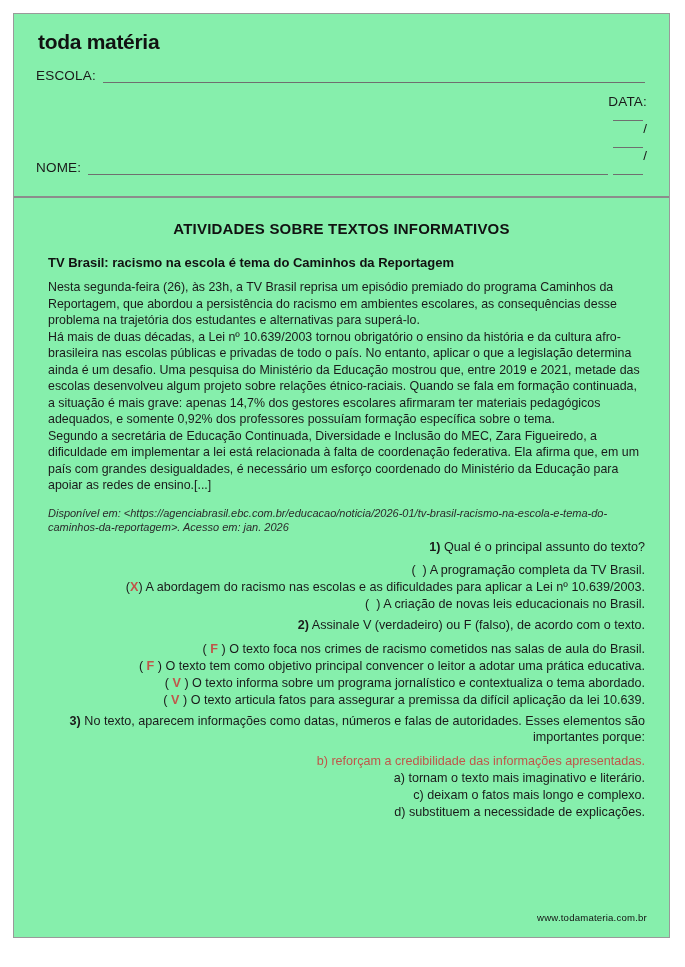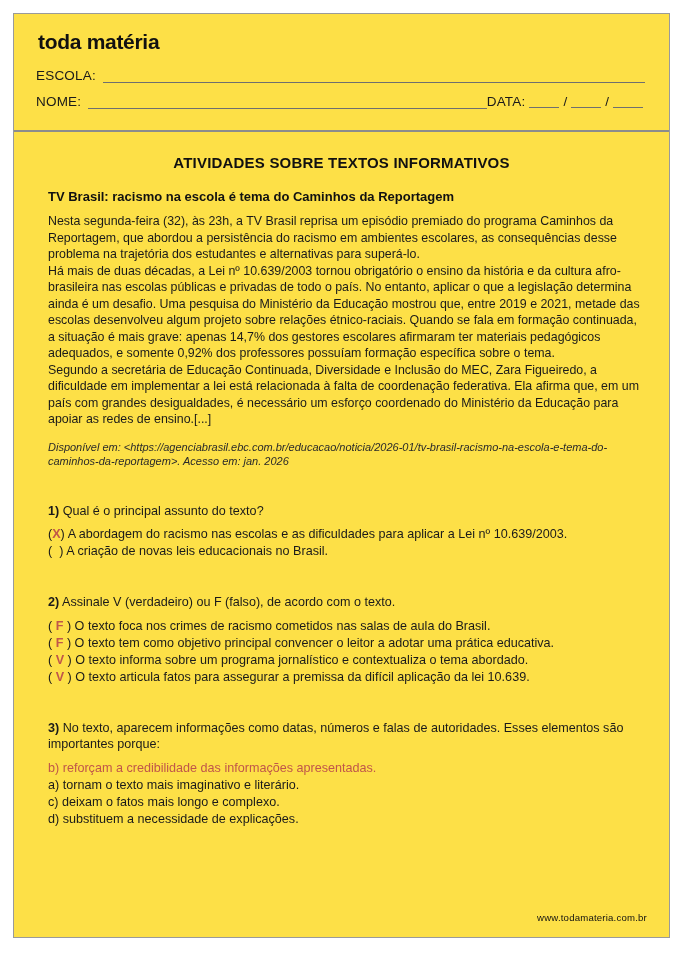--- a/index.html
+++ b/index.html
@@ -15,21 +15,21 @@
     overflow: hidden;
   }
   .page {
     position: absolute;
     left: 13px;
     top: 13px;
     width: 657px;
     height: 925px;
     border: 1px solid #9a9a9a;
     box-sizing: border-box;
-    background: #fde047;
+    background: #86efac;
   }
 
   
   .header {
     padding: 14px 22px 10px 22px;
     border-bottom: 2px solid #8c8c8c;
     box-sizing: border-box;
   }
   .logo {
     font-size: 21px;
@@ -51,22 +51,23 @@
   }
   .rule {
     flex: 1 1 auto;
     border-bottom: 1px solid #6f6f6f;
     height: 11px;
     margin-left: 7px;
   }
   .rule-escola { margin-right: 2px; }
   .date-group {
     display: flex;
-    align-items: center;
+    align-items: flex-end;
     white-space: nowrap;
+    flex-direction: column;
   }
   .date-label { letter-spacing: 0.2px; }
   .blank-sm {
     display: inline-block;
     width: 30px;
     border-bottom: 1px solid #6f6f6f;
     height: 11px;
     margin: 0 4px;
   }
   .slash { color: #1a1a1a; }
@@ -103,21 +104,21 @@
   .source {
     font-size: 11px;
     font-style: italic;
     line-height: 1.32;
     padding-left: 10px;
     margin: 12px 0 0 0;
     color: #2a2a2a;
   }
 
   
-  .question-block { padding-left: 10px; margin-top: 34px; }
+  .question-block { padding-left: 10px; margin-top: 4px; text-align: right; }
   .question-prompt {
     font-size: 12.6px;
     line-height: 1.3;
     margin: 0 0 7px 0;
     color: #1a1a1a;
   }
   .question-prompt .qnum { font-weight: bold; }
   .option {
     font-size: 12.6px;
     line-height: 1.36;
@@ -166,33 +167,37 @@
     </div>
   </div>
 
   <div class="content">
 
     <div class="worksheet-title">ATIVIDADES SOBRE TEXTOS INFORMATIVOS</div>
 
     <div class="article-title">TV Brasil: racismo na escola é tema do Caminhos da Reportagem</div>
 
     <div class="article-body">
-      <p>Nesta segunda-feira (32), às 23h, a TV Brasil reprisa um episódio premiado do programa Caminhos da Reportagem, que abordou a persistência do racismo em ambientes escolares, as consequências desse problema na trajetória dos estudantes e alternativas para superá-lo.</p>
+      <p>Nesta segunda-feira (26), às 23h, a TV Brasil reprisa um episódio premiado do programa Caminhos da Reportagem, que abordou a persistência do racismo em ambientes escolares, as consequências desse problema na trajetória dos estudantes e alternativas para superá-lo.</p>
       <p>Há mais de duas décadas, a Lei nº 10.639/2003 tornou obrigatório o ensino da história e da cultura afro-brasileira nas escolas públicas e privadas de todo o país. No entanto, aplicar o que a legislação determina ainda é um desafio. Uma pesquisa do Ministério da Educação mostrou que, entre 2019 e 2021, metade das escolas desenvolveu algum projeto sobre relações étnico-raciais. Quando se fala em formação continuada, a situação é mais grave: apenas 14,7% dos gestores escolares afirmaram ter materiais pedagógicos adequados, e somente 0,92% dos professores possuíam formação específica sobre o tema.</p>
       <p>Segundo a secretária de Educação Continuada, Diversidade e Inclusão do MEC, Zara Figueiredo, a dificuldade em implementar a lei está relacionada à falta de coordenação federativa. Ela afirma que, em um país com grandes desigualdades, é necessário um esforço coordenado do Ministério da Educação para apoiar as redes de ensino.[...]</p>
     </div>
 
     <div class="source">Disponível em: &lt;https://agenciabrasil.ebc.com.br/educacao/noticia/2026-01/tv-brasil-racismo-na-escola-e-tema-do-caminhos-da-reportagem&gt;. Acesso em: jan. 2026</div>
 
     <div class="question-block">
       <p class="question-prompt">
         <span class="qnum">1)</span>
         <span>Qual é o principal assunto do texto?</span>
       </p>
       <p class="option">
+        <span class="paren">(</span><span class="mark"></span><span class="paren">&nbsp;&nbsp;)</span>
+        <span>A programação completa da TV Brasil.</span>
+      </p>
+      <p class="option">
         <span class="paren">(</span><span class="mark">X</span><span class="paren">)</span>
         <span>A abordagem do racismo nas escolas e as dificuldades para aplicar a Lei nº 10.639/2003.</span>
       </p>
       <p class="option">
         <span class="paren">(</span><span class="mark"></span><span class="paren">&nbsp;&nbsp;)</span>
         <span>A criação de novas leis educacionais no Brasil.</span>
       </p>
     </div>
 
     <div class="question-block">

